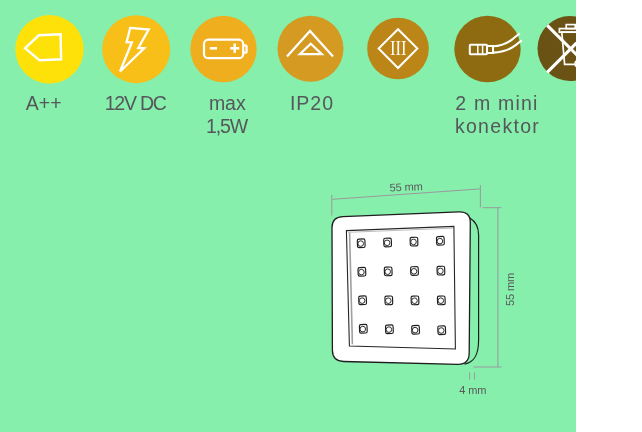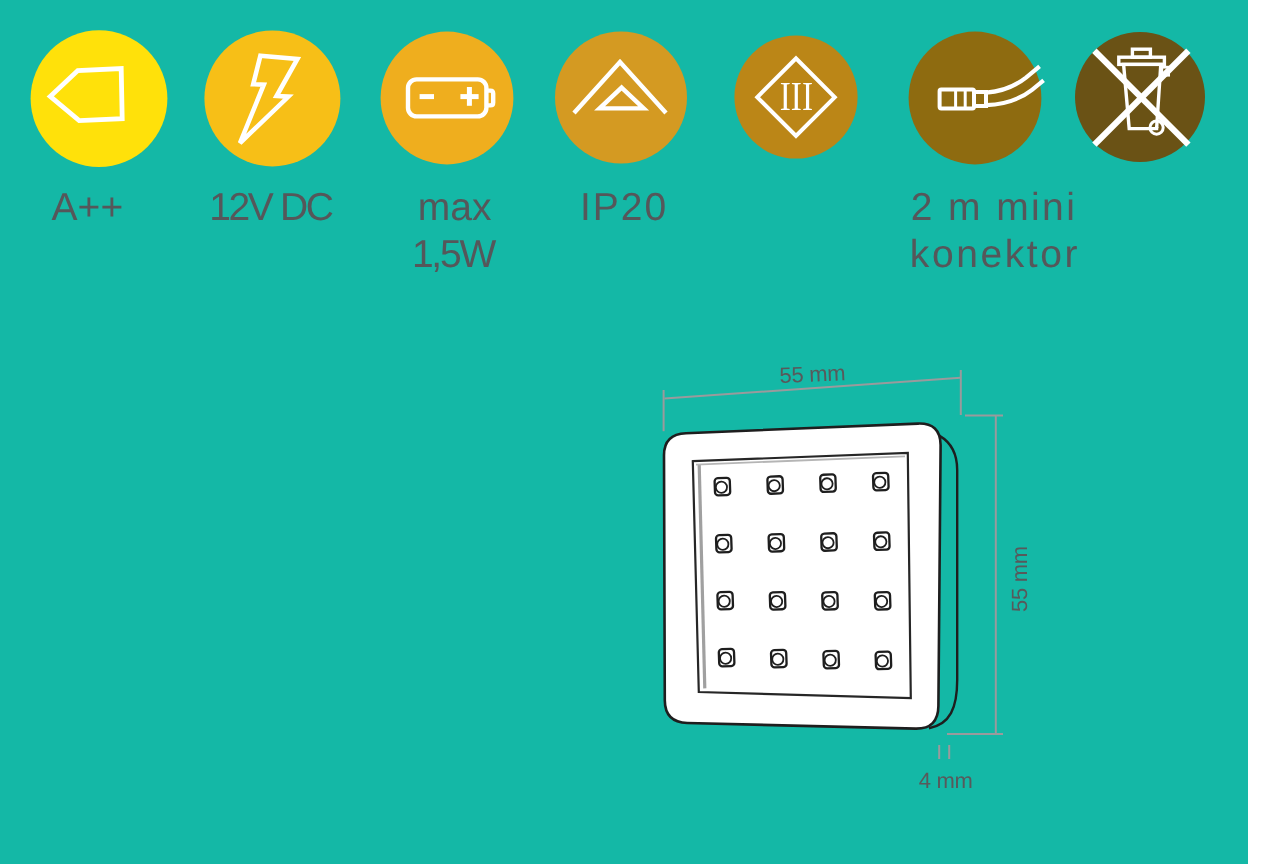--- a/index.html
+++ b/index.html
@@ -1,16 +1,16 @@
 <!DOCTYPE html>
 <html><head>
 <meta charset="utf-8">
 <style>
 html,body{margin:0;padding:0;background:#fff;}
-#page{position:relative;width:624px;height:432px;background:#14b8a6;overflow:hidden;font-family:"Liberation Sans",sans-serif;}
+#page{position:relative;width:576px;height:432px;background:#86efac;overflow:hidden;font-family:"Liberation Sans",sans-serif;}
 </style>
 </head>
 <body>
 <div id="page">
 <svg width="642" height="432" viewBox="0 0 642 432">
 
 <g>
 <circle cx="49.5" cy="49.3" r="34.2" fill="#ffe10a"></circle>
 
 <polygon points="25.1,48.2 38.9,35.3 60.6,34.3 61.1,59.3 39.6,60.3" fill="none" stroke="#fff" stroke-width="2.4" stroke-linejoin="miter"></polygon>

